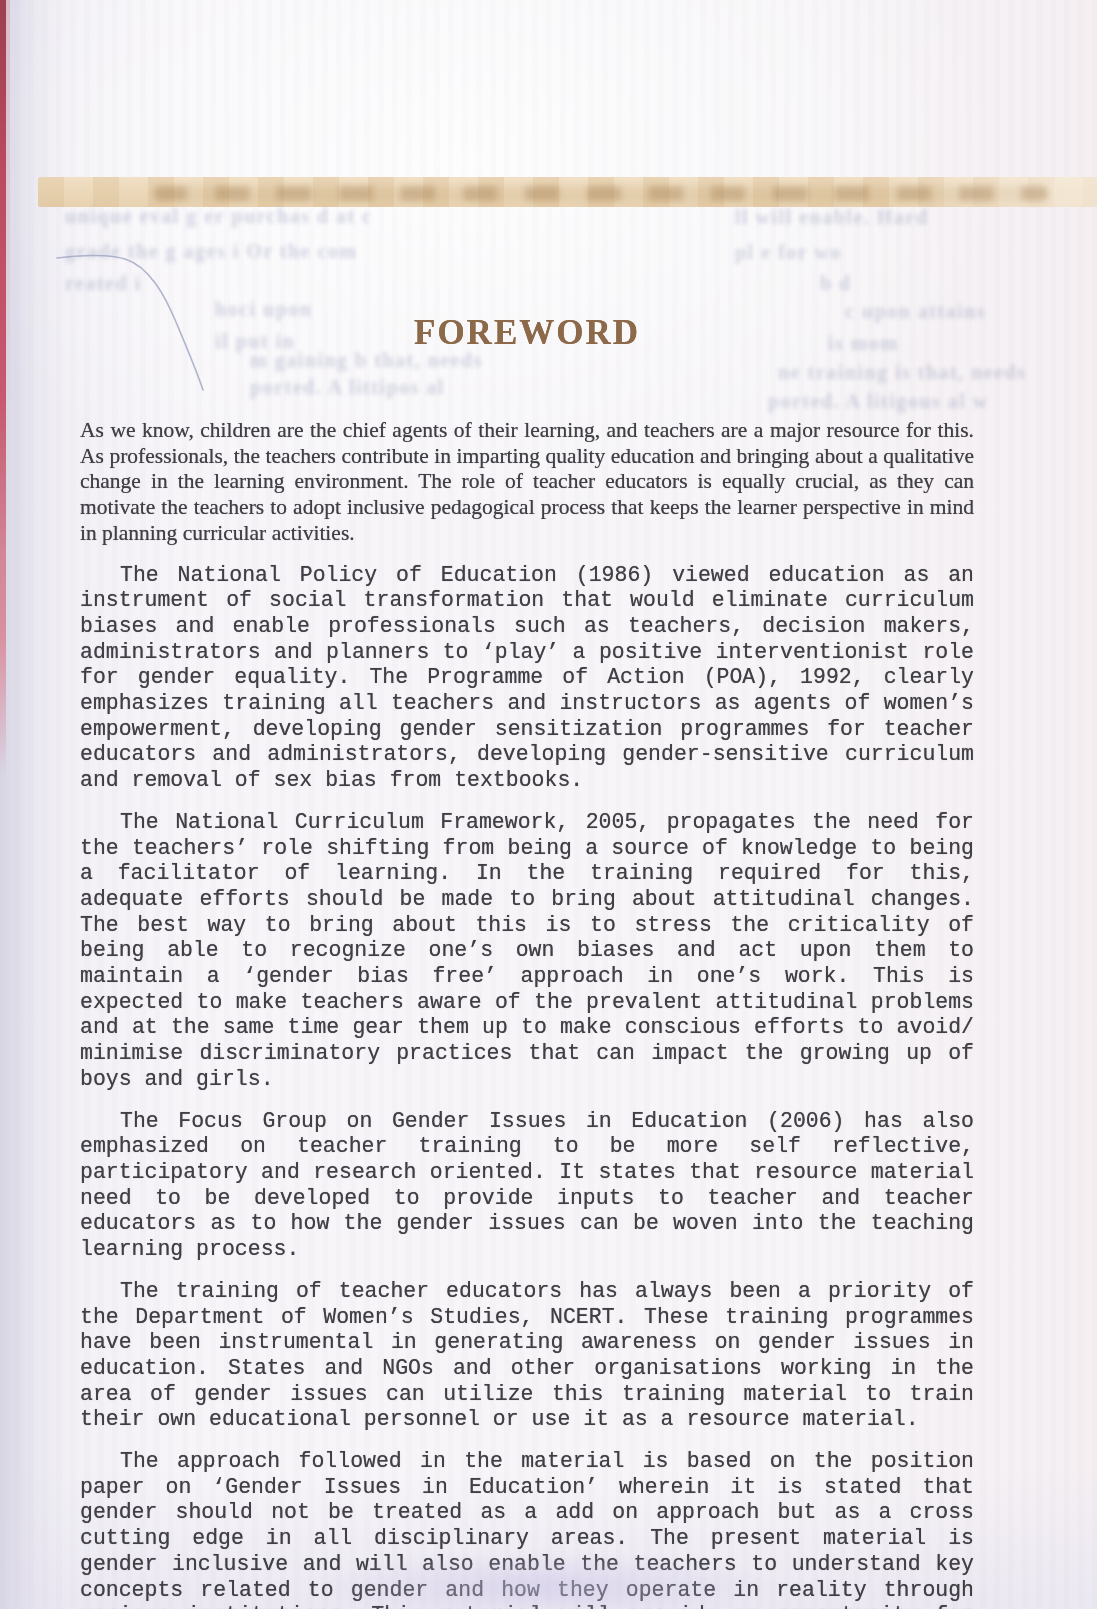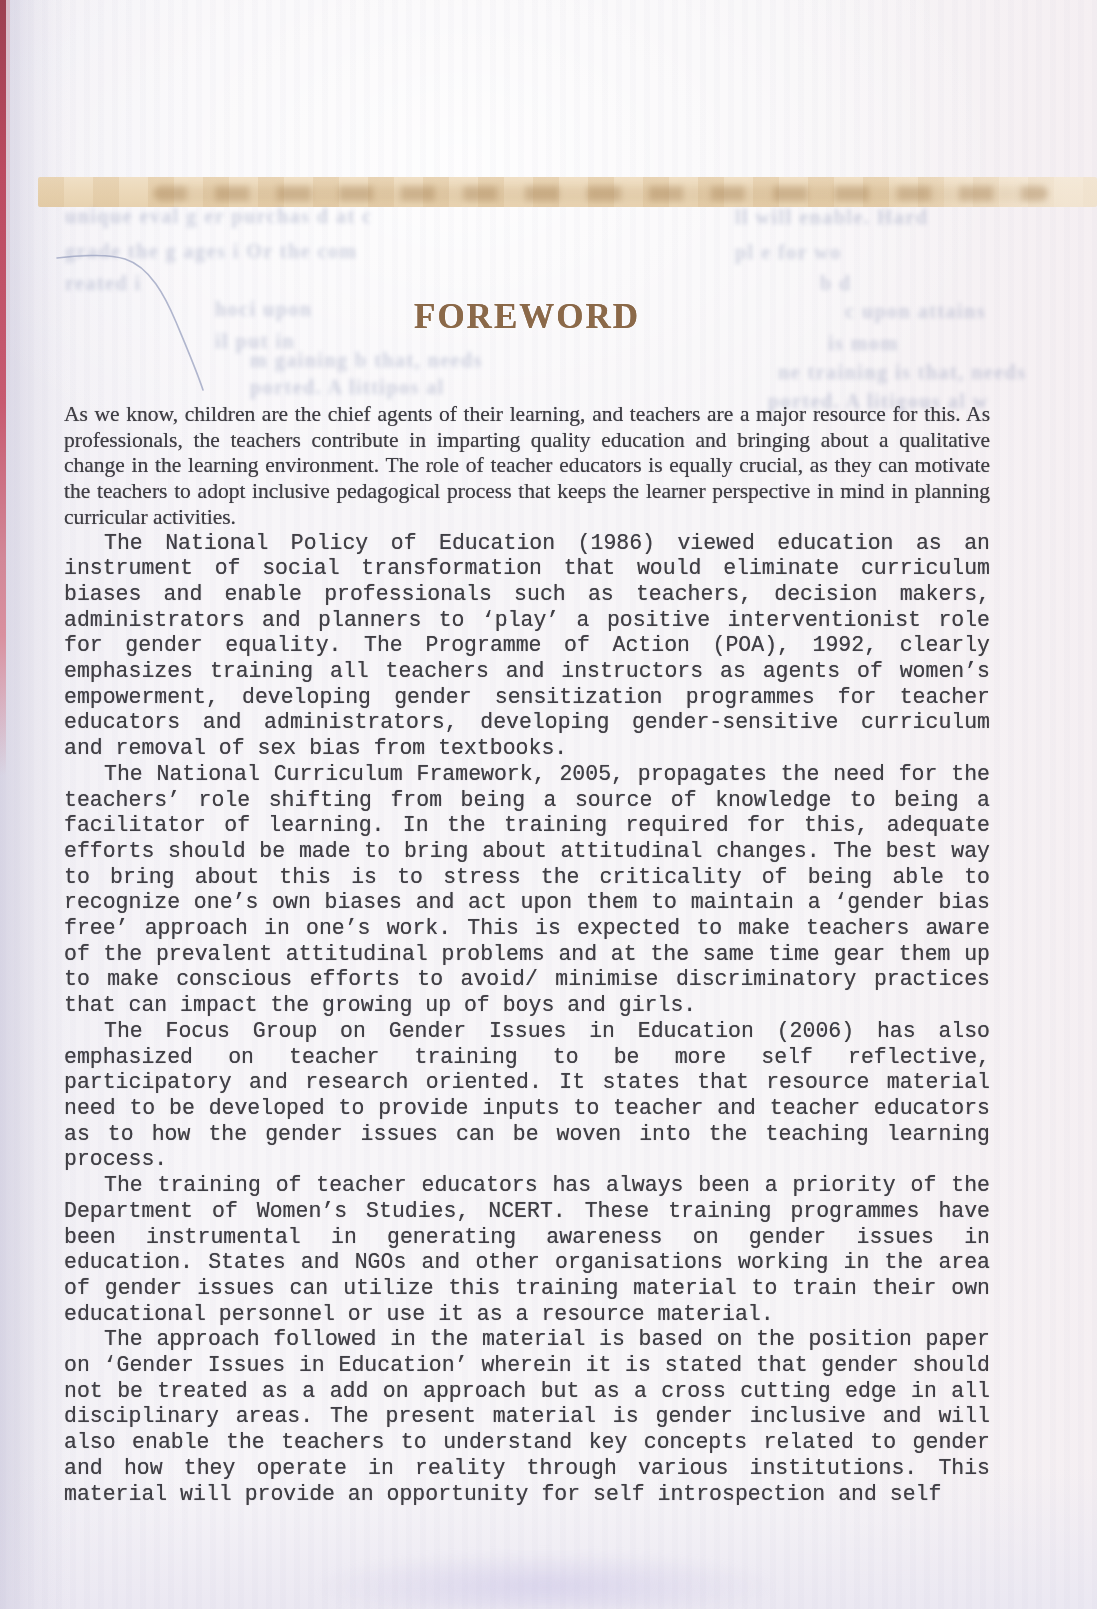--- a/index.html
+++ b/index.html
@@ -52,35 +52,35 @@
   .ghost{
     position:absolute;
     font-family:"Liberation Serif", serif;
     font-size:20px;font-weight:bold;letter-spacing:1.5px;
     color:#7d87ad;white-space:nowrap;overflow:hidden;
     filter:blur(2.2px);opacity:.34;
   }
   .pen-svg{position:absolute;left:0;top:0;pointer-events:none;}
   
   .title{
-    position:absolute;left:64px;top:297px;width:926px;margin:0;
+    position:absolute;left:64px;top:313px;width:926px;margin:0;
     text-align:center;
     font-size:35px;font-weight:bold;letter-spacing:2px;
     color:#8b6949;
     text-shadow:0 0 .5px #8b6949;
   }
   
   .bodytext{
     position:absolute;left:64px;top:402px;width:926px;
     font-size:21.5px;line-height:25.7px;
     text-align:justify;
     color:#403f45;
     text-shadow:0 0 .7px rgba(64,63,69,.75);
   }
-  .bodytext p{margin:0;}
+  .bodytext p{margin:16px;}
   .bodytext p.indent{text-indent:40px;font-family:Liberation Mono, monospace;}
   .bottom-smudge{
     position:absolute;left:315px;top:1552px;width:460px;height:57px;
     background:radial-gradient(ellipse at 50% 60%, rgba(203,196,231,.55), rgba(203,196,231,0) 72%);
     filter:blur(4px);
   }
 </style>
 </head>
 <body>
 

